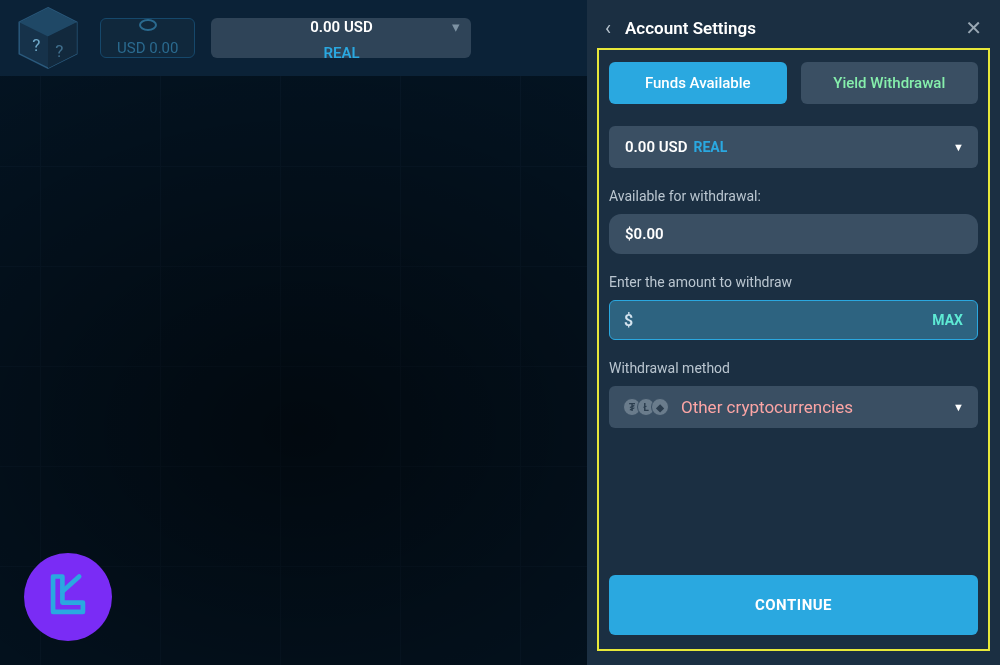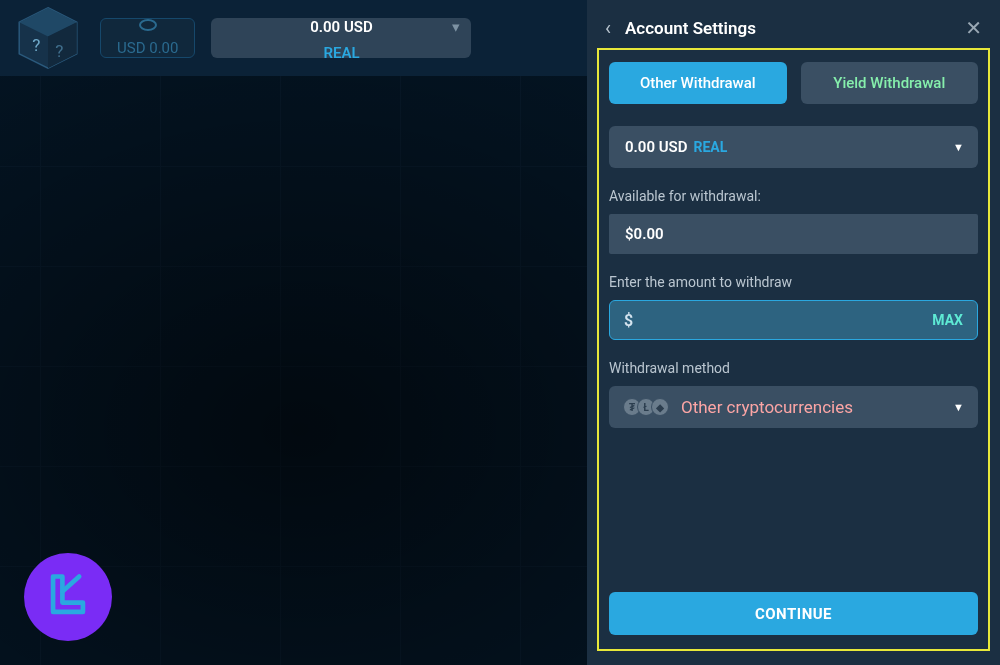--- a/index.html
+++ b/index.html
@@ -41,36 +41,36 @@
 .tab-active { background:#2aa8e0; color:#fff; }
 .tab-inactive { background:#3a4f63; color:#86efac; }
 
 .field-row { margin-bottom:20px; }
 .sel-row { height:42px; background:#3a4f63; border-radius:6px; display:flex; align-items:center; padding:0 16px; cursor:pointer; position:relative; }
 .sel-row .val { color:#fff; font-weight:600; font-size:15px; }
 .sel-row .real { color:#2aa8e0; font-weight:700; margin-left:6px; font-size:14px; }
 .sel-row .chev { position:absolute; right:14px; color:#fff; font-size:11px; }
 
 .lbl { font-size:14px; color:#bac6d0; margin-bottom:10px; display:block; }
-.box { height:40px; background:#3a4f63; border-radius:2px; display:flex; align-items:center; padding:0 16px; color:#fff; font-weight:600; font-size:15px; }
+.box { height:40px; background:#3a4f63; border-radius:12px; display:flex; align-items:center; padding:0 16px; color:#fff; font-weight:600; font-size:15px; }
 
 .amount-row { height:40px; background:#2d6380; border:1px solid #2aa8e0; border-radius:6px; display:flex; align-items:center; padding:0 14px; gap:8px; }
 .amount-row .sym { color:#d4e4ef; font-weight:600; }
 .amount-row input { flex:1; background:none; border:none; outline:none; color:#fff; font-size:15px; }
 .amount-row .max-btn { color:#5eead4; font-weight:700; font-size:14px; cursor:pointer; }
 
 .method-row { height:42px; background:#3a4f63; border-radius:6px; display:flex; align-items:center; padding:0 14px; gap:12px; cursor:pointer; position:relative; }
 .coin-ics { display:flex; gap:-4px; }
 .coin { width:18px; height:18px; border-radius:50%; background:#6a7c8c; display:inline-flex; align-items:center; justify-content:center; font-size:10px; color:#2b3d4e; font-weight:700; margin-left:-4px; border:1px solid #3a4f63;}
 .coin:first-child{margin-left:0;}
 .method-row .txt { color:#fca5a5; font-weight:400; font-size:17px; }
 .method-row .chev { position:absolute; right:14px; color:#fff; font-size:11px; }
 
 .continue { position:absolute; left:10px; right:10px; bottom:14px; }
-.continue-btn { width:100%; height:43px; background:#2aa8e0; border:none; border-radius:6px; color:#fff; font-weight:700; font-size:15px; letter-spacing:0.5px; cursor:pointer; }
+.continue-btn { width:100%; height:60px; background:#2aa8e0; border:none; border-radius:6px; color:#fff; font-weight:700; font-size:15px; letter-spacing:0.5px; cursor:pointer; }
 </style>
 </head>
 <body>
 
 <div class="topbar">
   <div class="cube-wrap">
     <svg viewBox="0 0 50 50">
       <polygon points="25,4 45,14 45,36 25,46 5,36 5,14" fill="#16324a" stroke="#2b5a7d" stroke-width="1"></polygon>
       <polygon points="25,4 45,14 25,24 5,14" fill="#1f4866"></polygon>
       <polygon points="25,24 45,14 45,36 25,46" fill="#12293d"></polygon>
@@ -102,21 +102,21 @@
   <div class="panel-head">
     <span class="back-ic">‹</span>
     <span class="panel-title">Account Settings</span>
     <span class="close-ic">✕</span>
   </div>
 
   <div class="panel-body">
 
     <div class="tabs">
       <div class="tab tab-active">
-        <span>Other Withdrawal</span>
+        <span>Funds Available</span>
       </div>
       <div class="tab tab-inactive">
         <span>Yield Withdrawal</span>
       </div>
     </div>
 
     <div class="field-row">
       <div class="sel-row">
         <span class="val">0.00 USD</span>
         <span class="real">REAL</span>

